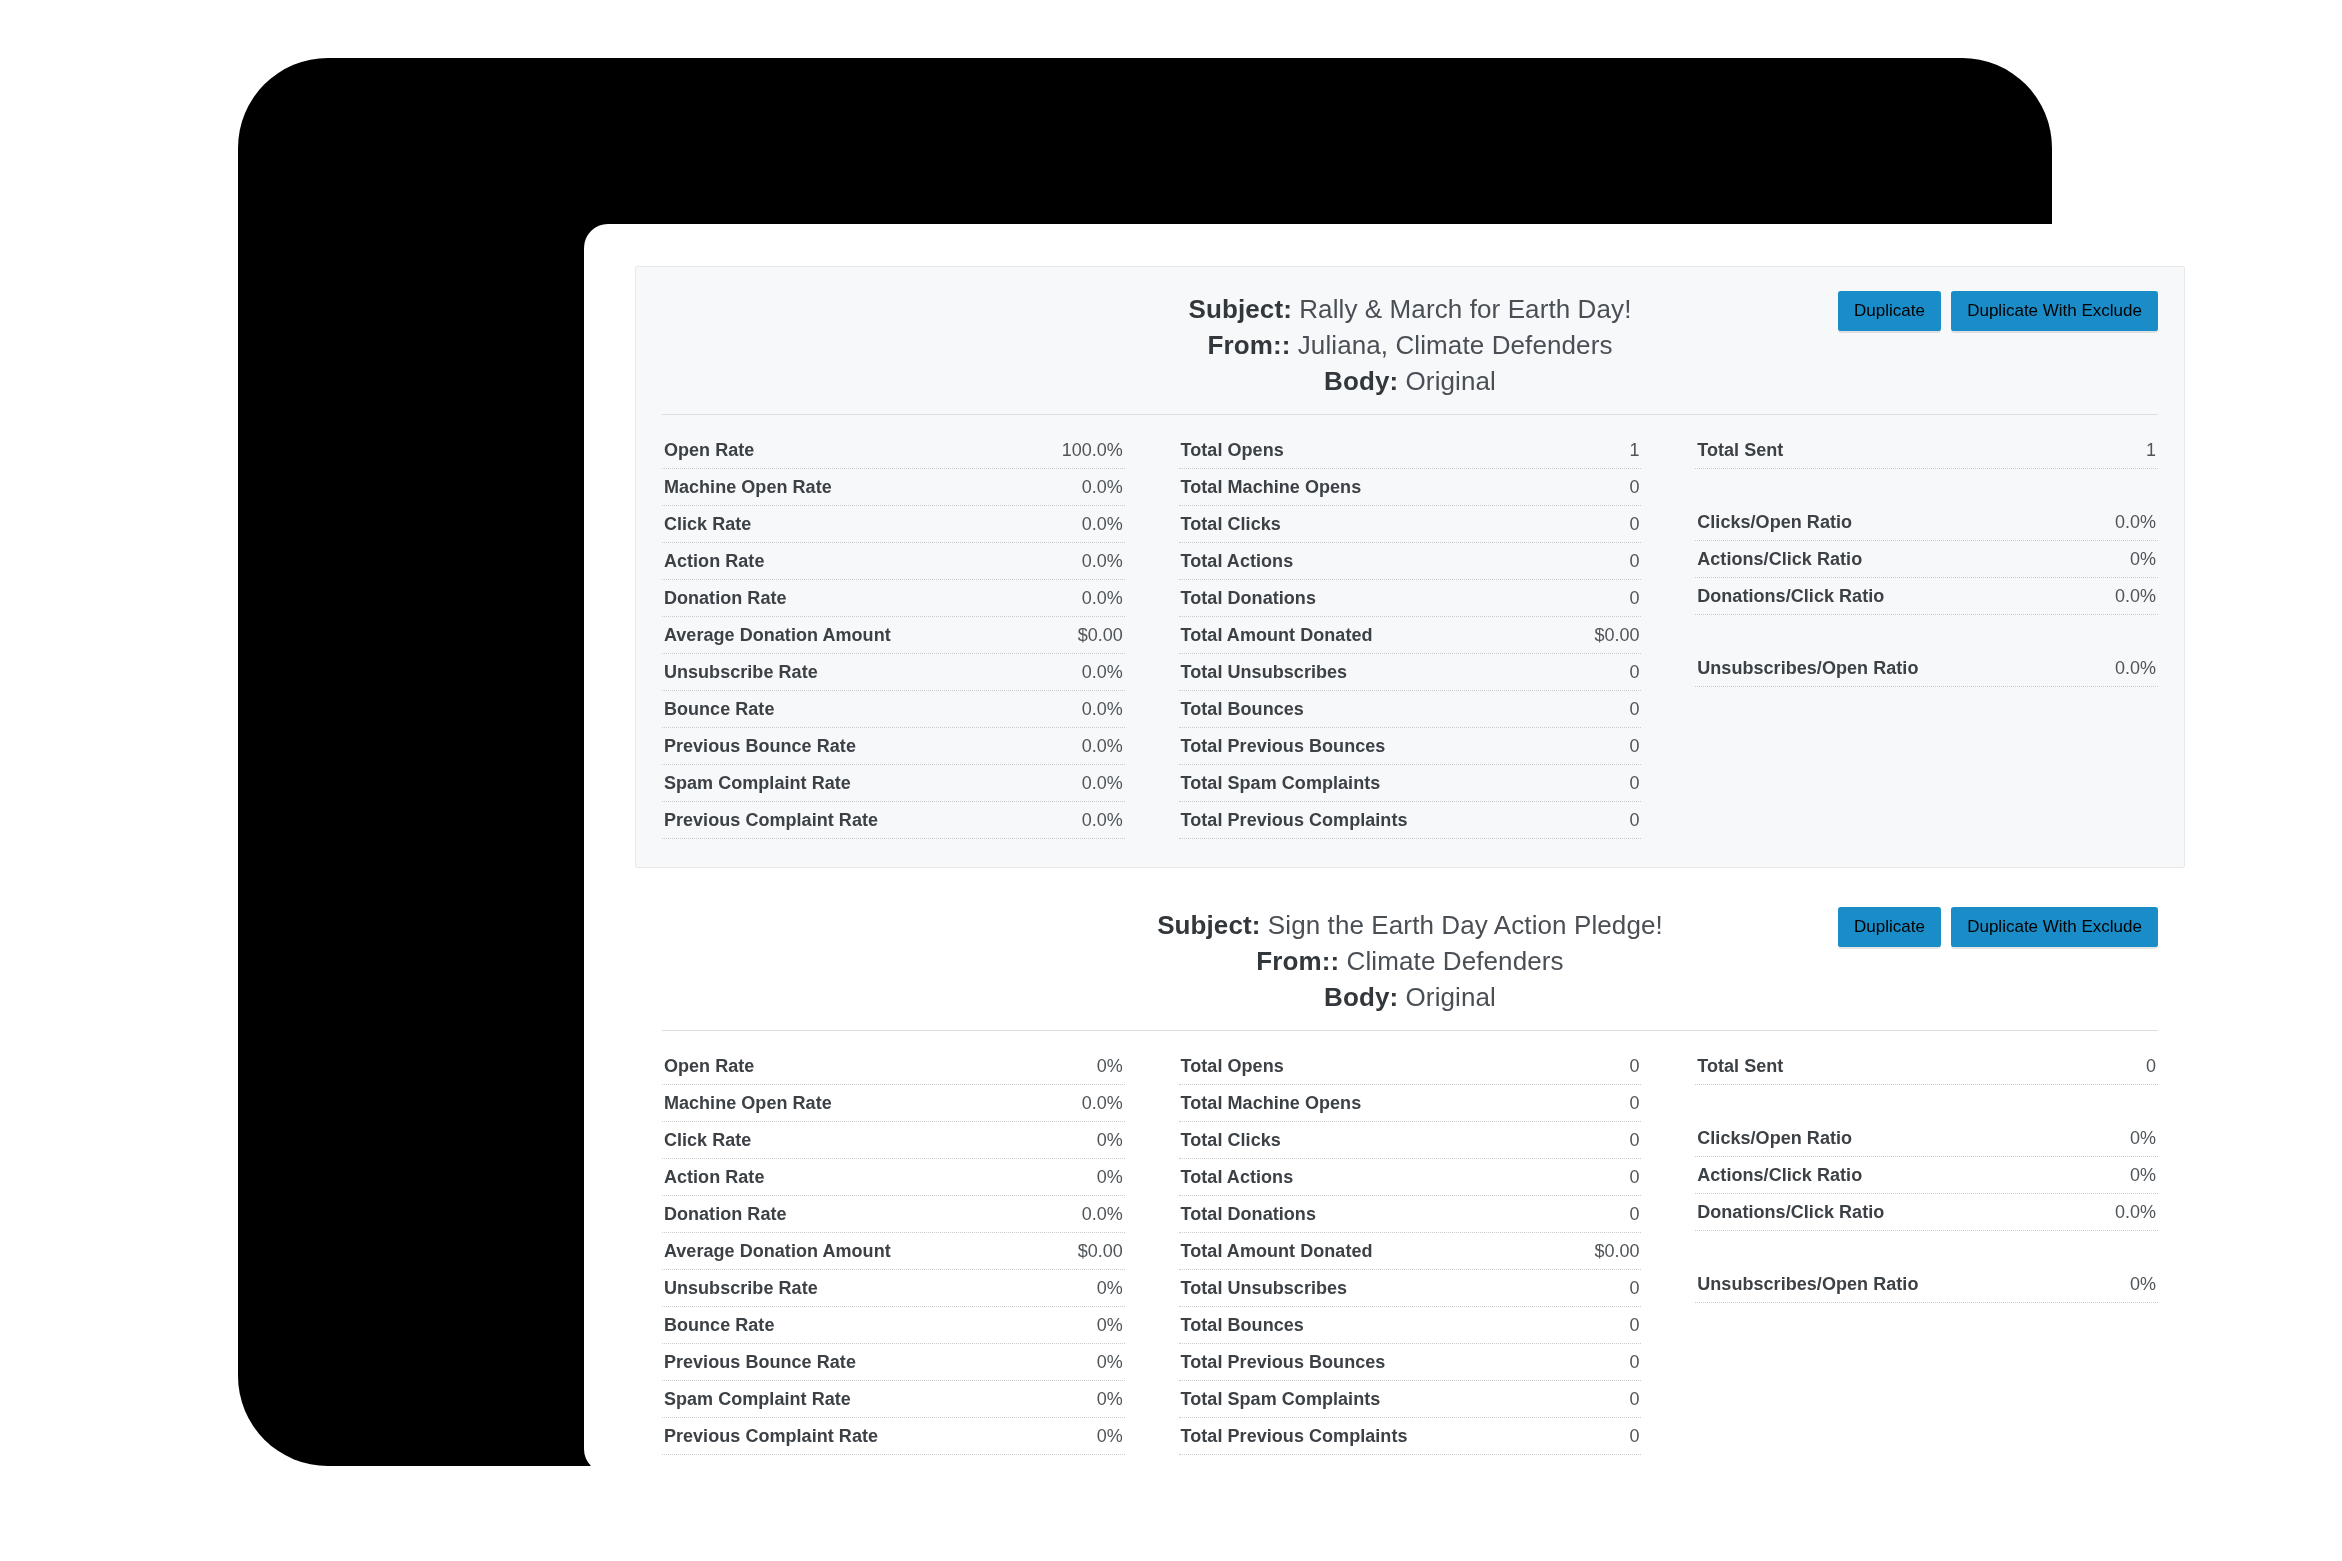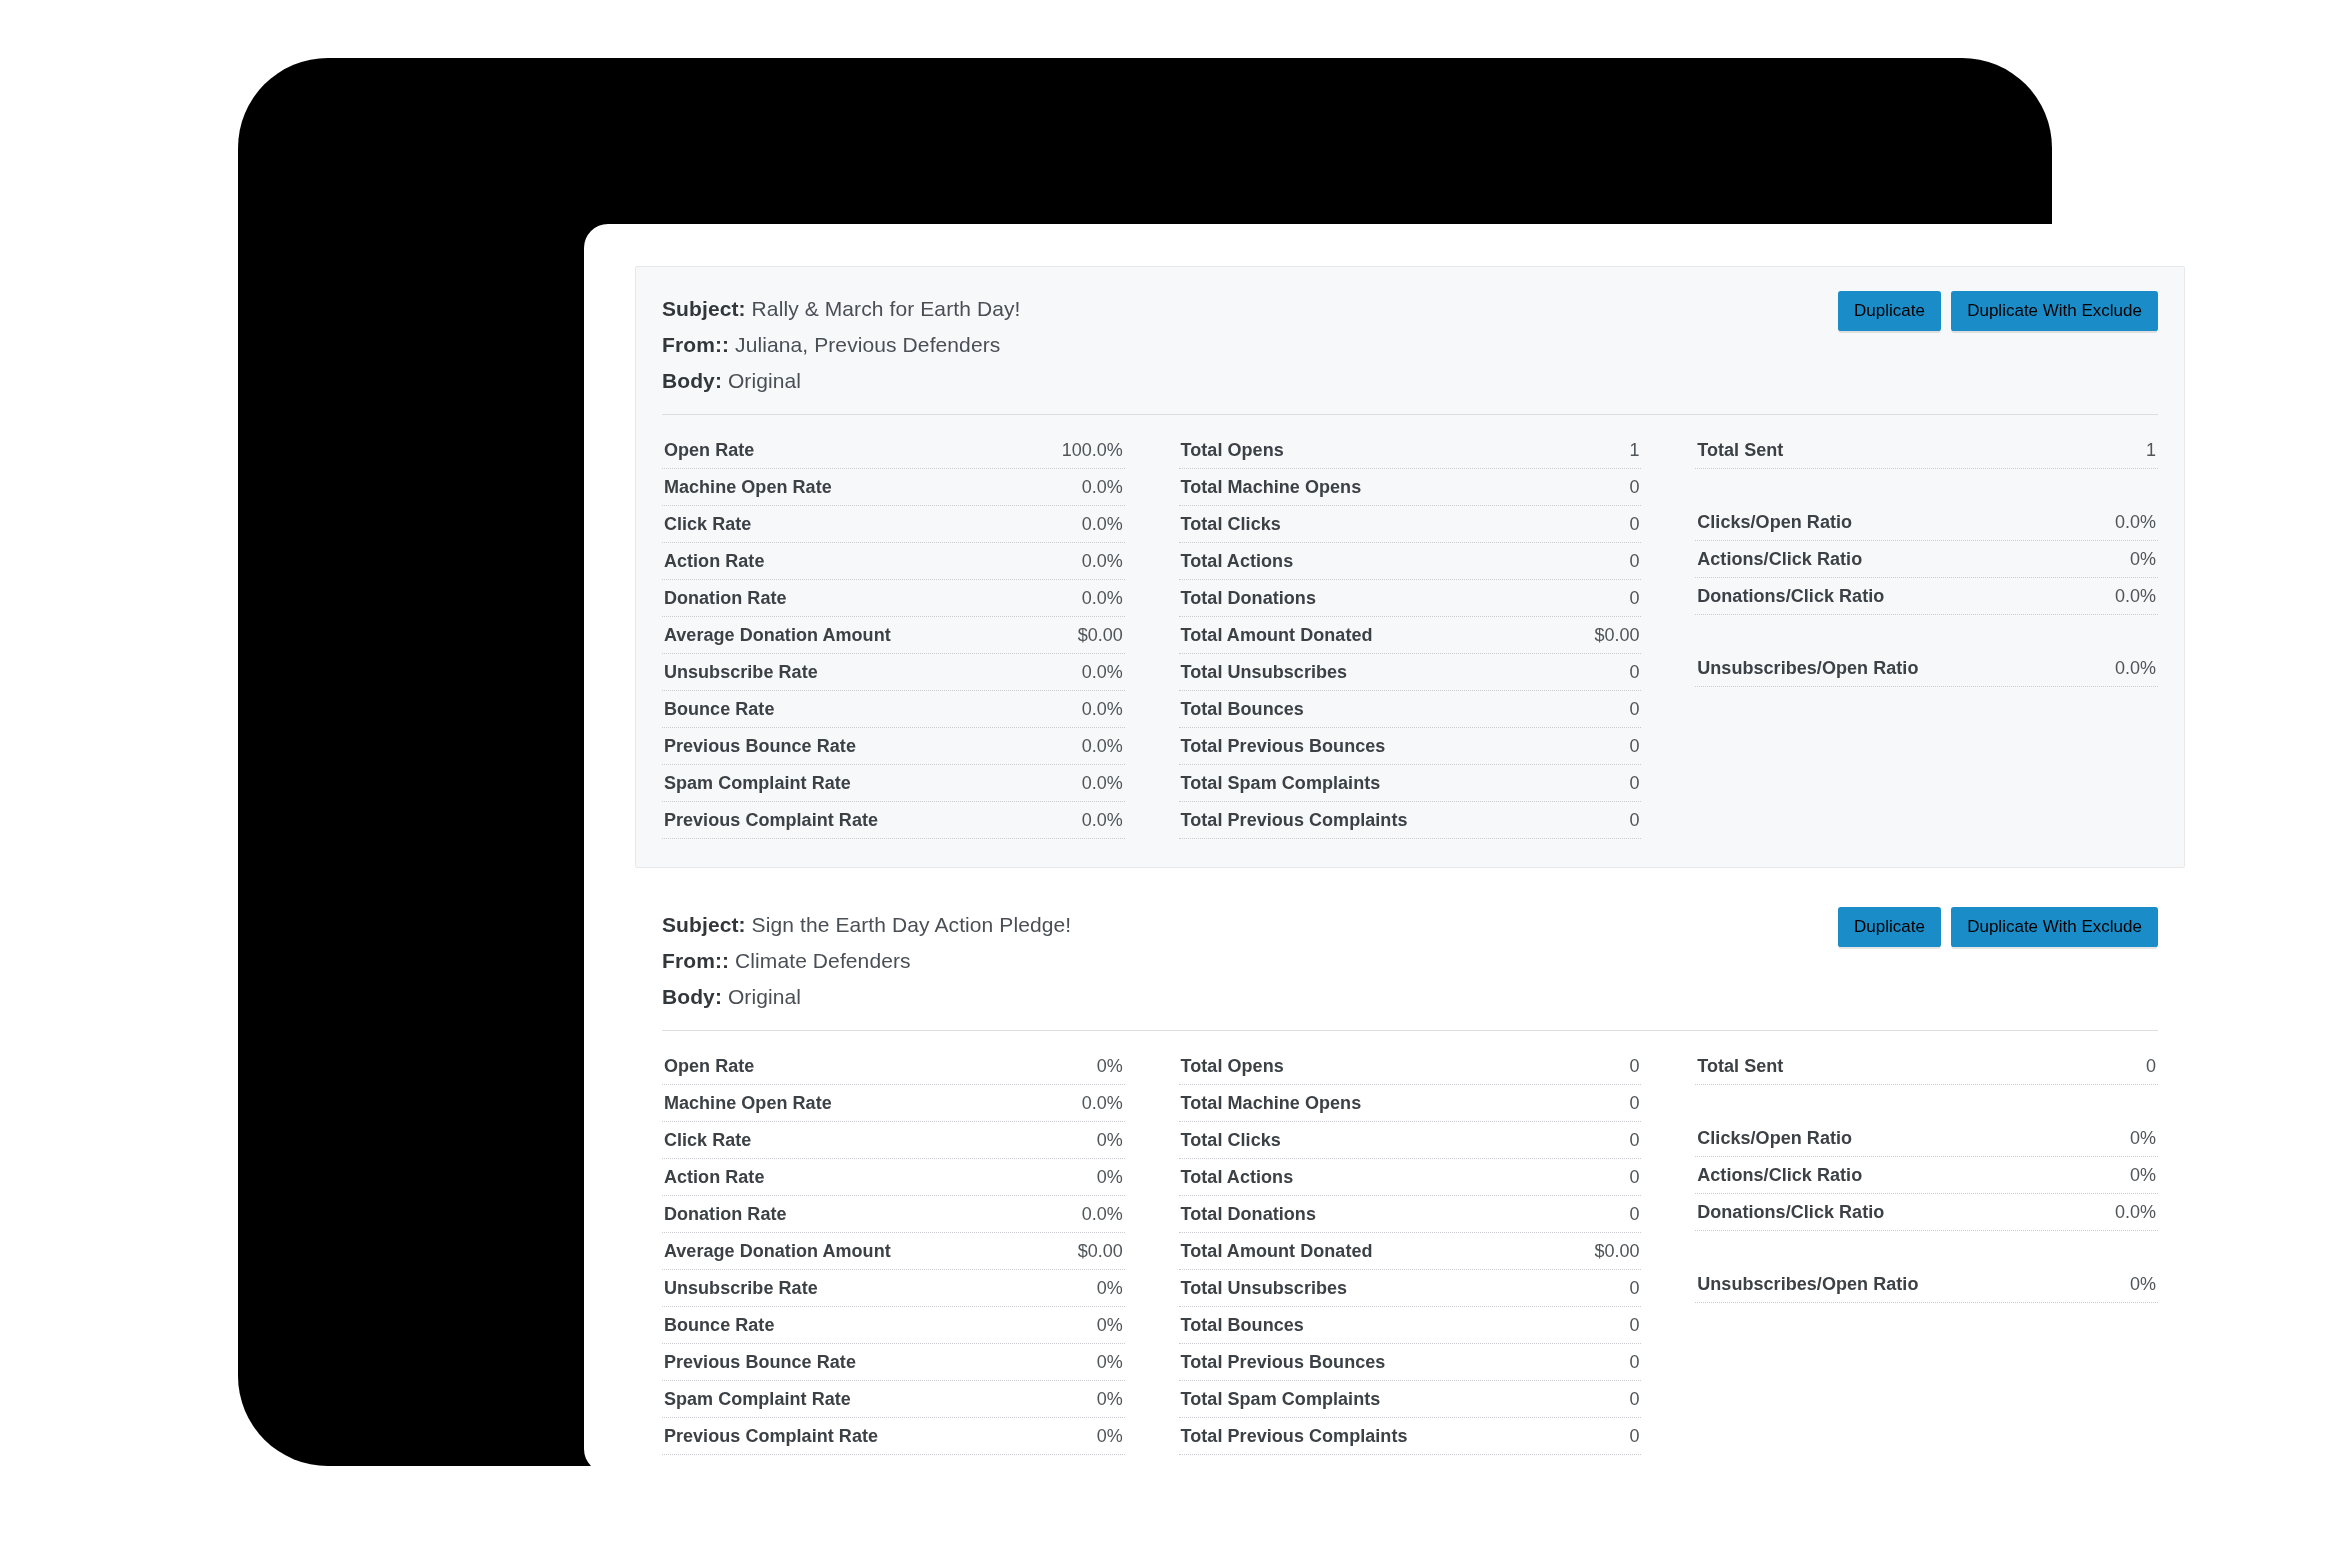--- a/index.html
+++ b/index.html
@@ -57,24 +57,25 @@
     padding-right: 27px;
   }
 
   
   .panel-head {
     position: relative;
     min-height: 97px;
   }
 
   .meta-line {
-    font-size: 21px;
+    font-size: 26px;
     line-height: 36px;
     color: #4a4f55;
     letter-spacing: 0.1px;
+    text-align: center;
   }
 
   .meta-label {
     font-weight: 700;
     color: #32373c;
   }
 
   .meta-value { font-weight: 400; }
 
   .btn-group {
@@ -153,21 +154,21 @@
   <div class="device-screen">
 
     <section class="panel panel--card">
       <div class="panel-head">
         <div class="meta-line">
           <span class="meta-label">Subject:</span>
           <span class="meta-value">Rally &amp; March for Earth Day!</span>
         </div>
         <div class="meta-line">
           <span class="meta-label">From::</span>
-          <span class="meta-value">Juliana, Previous Defenders</span>
+          <span class="meta-value">Juliana, Climate Defenders</span>
         </div>
         <div class="meta-line">
           <span class="meta-label">Body:</span>
           <span class="meta-value">Original</span>
         </div>
         <div class="btn-group">
           <button class="btn">Duplicate</button>
           <button class="btn">Duplicate With Exclude</button>
         </div>
       </div>

